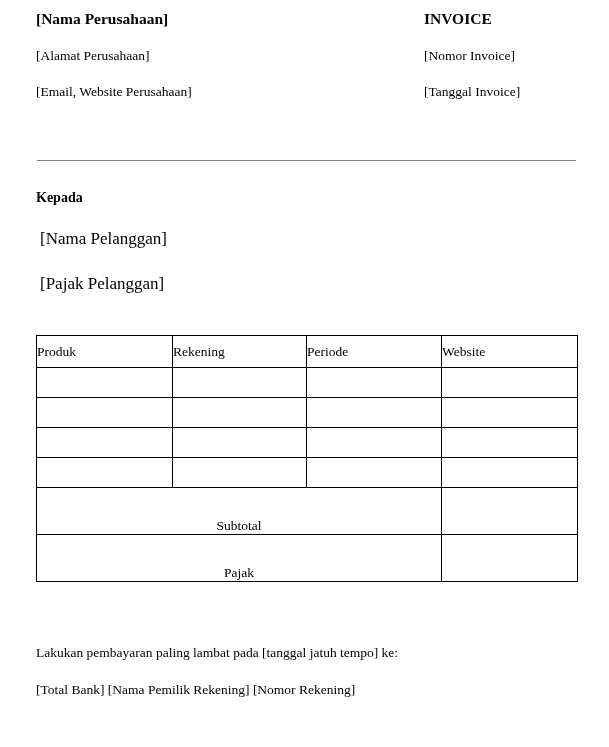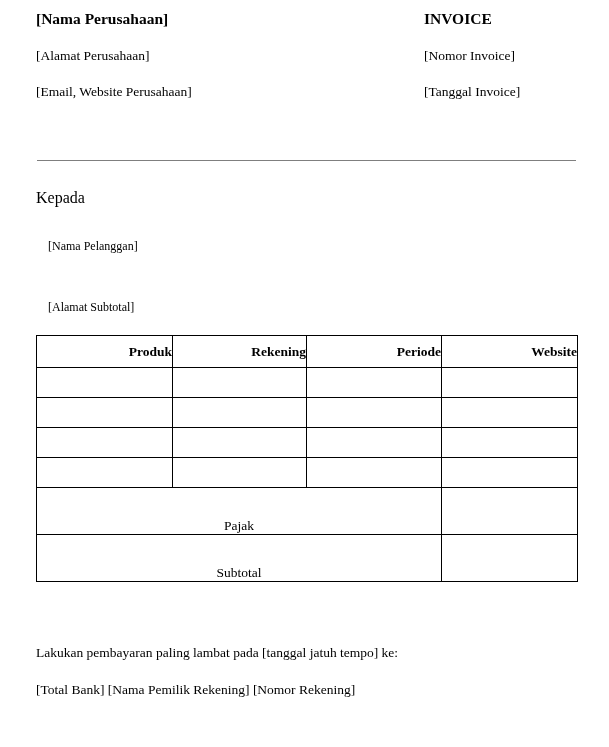--- a/index.html
+++ b/index.html
@@ -64,29 +64,29 @@
   }
 
   
   .kepada-block {
     position: absolute;
     left: 36px;
     top: 189px;
     width: 400px;
   }
   .kepada-title {
-    font-size: 16px;
-    font-weight: normal;
+    font-size: 14px;
+    font-weight: bold;
     line-height: 17px;
     margin: 0;
   }
   .kepada-line {
-    font-size: 12px;
-    line-height: 17px;
-    margin: 12px;
+    font-size: 17px;
+    line-height: 17px;
+    margin: 4px;
   }
   .k-gap { height: 20px; }
 
   
   .invoice-table {
     position: absolute;
     left: 36px;
     top: 335px;
     width: 541px;
     border-collapse: collapse;
@@ -99,24 +99,24 @@
     margin: 0;
     font-weight: normal;
   }
   .col-produk  { width: 136px; }
   .col-layanan { width: 134px; }
   .col-periode { width: 135px; }
   .col-tagihan { width: 136px; }
 
   .invoice-table thead th {
     height: 31px;
-    text-align: right;
+    text-align: left;
     vertical-align: middle;
     font-size: 13.5px;
-    font-weight: bold;
+    font-weight: normal;
   }
   .row-empty td {
     height: 29px;
   }
   .row-total td {
     height: 46px;
   }
   .total-label {
     text-align: center;
     vertical-align: bottom;
@@ -164,21 +164,21 @@
 
   </div>
 
   <div class="divider"></div>
 
   <div class="kepada-block">
     <p class="kepada-title">Kepada</p>
     <div class="k-gap"></div>
     <p class="kepada-line">[Nama Pelanggan]</p>
     <div class="k-gap"></div>
-    <p class="kepada-line">[Alamat Subtotal]</p>
+    <p class="kepada-line">[Pajak Pelanggan]</p>
   </div>
 
   <table class="invoice-table">
     <colgroup>
       <col class="col-produk">
       <col class="col-layanan">
       <col class="col-periode">
       <col class="col-tagihan">
     </colgroup>
     <thead>
@@ -209,25 +209,25 @@
         <td></td>
       </tr>
       <tr class="row-empty">
         <td></td>
         <td></td>
         <td></td>
         <td></td>
       </tr>
 
       <tr class="row-total">
+        <td class="total-label" colspan="3">Subtotal</td>
+        <td></td>
+      </tr>
+      <tr class="row-total">
         <td class="total-label" colspan="3">Pajak</td>
-        <td></td>
-      </tr>
-      <tr class="row-total">
-        <td class="total-label" colspan="3">Subtotal</td>
         <td></td>
       </tr>
     </tbody>
   </table>
 
   <div class="footer-block">
     <p class="footer-line">Lakukan pembayaran paling lambat pada [tanggal jatuh tempo] ke:</p>
     <div class="f-gap"></div>
     <p class="footer-line">[Total Bank] [Nama Pemilik Rekening] [Nomor Rekening]</p>
   </div>

